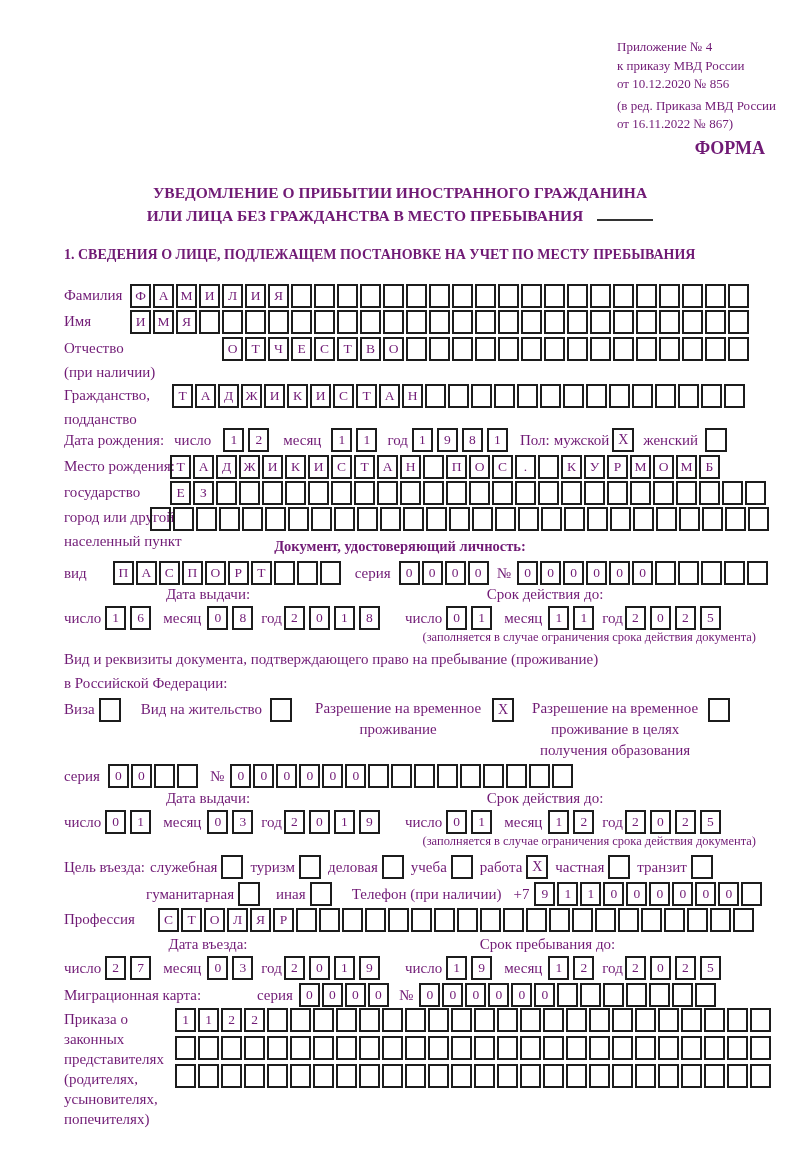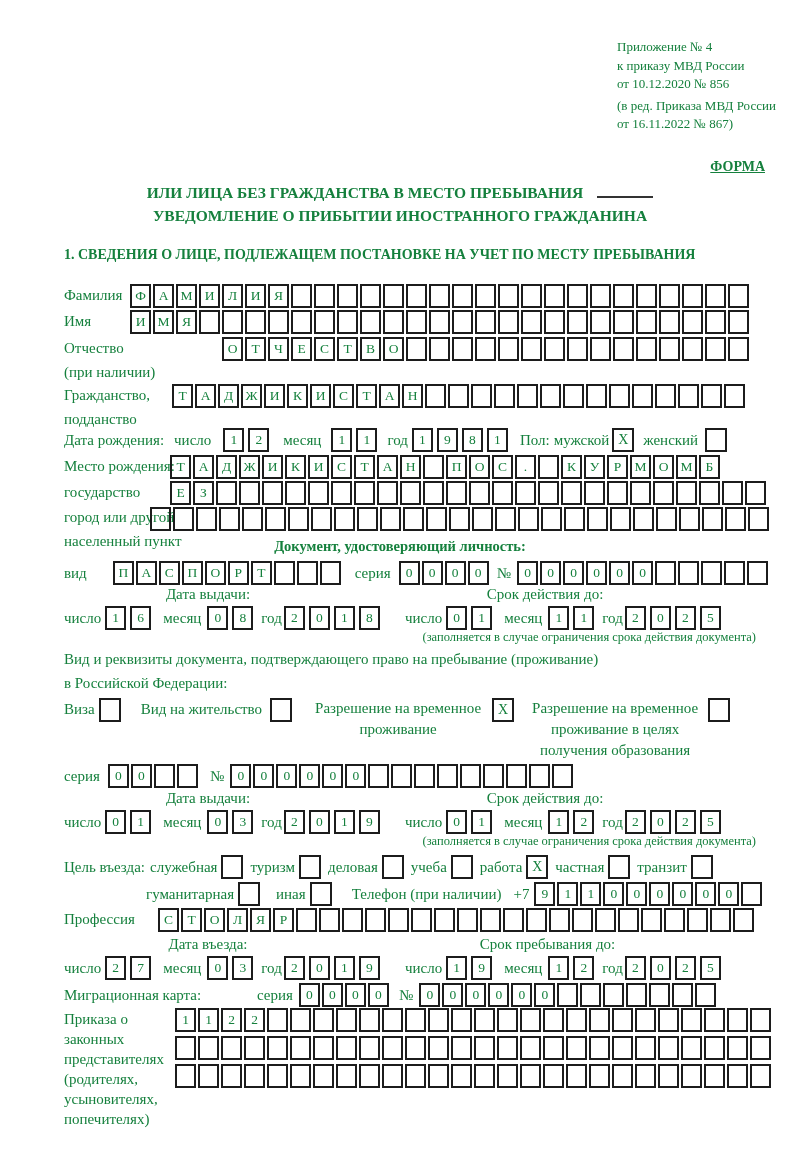--- a/index.html
+++ b/index.html
@@ -1,16 +1,16 @@
 <!DOCTYPE html>
 <html><head>
 <meta charset="utf-8">
 <style>
   html,body{margin:0;padding:0;background:#fff;}
-  .page{position:relative;width:800px;height:1163px;background:#fff;color:#15803d;
+  .page{position:relative;width:800px;height:1163px;background:#fff;color:#701a75;
         font-family:"Liberation Serif","DejaVu Serif",serif;font-size:15px;overflow:hidden;}
   .abs{position:absolute;white-space:nowrap;}
   .row{position:absolute;display:flex;align-items:center;white-space:nowrap;}
   .rowt{position:absolute;display:flex;align-items:flex-start;white-space:nowrap;}
   .b{font-weight:bold;}
   .ref{font-size:13px;line-height:18.5px;}
   .cells{display:flex;}
   .cell{display:inline-block;width:17px;height:20px;border:2px solid #1c1c1c;margin-right:2px;
         text-align:center;line-height:20px;font-size:13.5px;flex:0 0 auto;}
   .dates .cell{margin-right:4px;}
@@ -28,25 +28,25 @@
 <div class="page">
 
   <div class="abs ref" style="left:617px;top:38px;">
     <div>Приложение № 4</div>
     <div>к приказу МВД России</div>
     <div>от 10.12.2020 № 856</div>
     <div style="margin-top:3px;">(в ред. Приказа МВД России</div>
     <div>от 16.11.2022 № 867)</div>
   </div>
 
-  <div class="abs b" style="right:35px;top:159px;font-size:14px;text-decoration:underline;">ФОРМА</div>
+  <div class="abs b" style="right:35px;top:138px;font-size:18px;">ФОРМА</div>
 
   <div class="abs b ctr" style="left:0;top:181px;width:100%;font-size:15.5px;line-height:23px;">
+    <div>УВЕДОМЛЕНИЕ О ПРИБЫТИИ ИНОСТРАННОГО ГРАЖДАНИНА</div>
     <div><span>ИЛИ ЛИЦА БЕЗ ГРАЖДАНСТВА В МЕСТО ПРЕБЫВАНИЯ</span><span class="underline"></span></div>
-    <div>УВЕДОМЛЕНИЕ О ПРИБЫТИИ ИНОСТРАННОГО ГРАЖДАНИНА</div>
   </div>
 
   <div class="abs b" style="left:64px;top:247px;font-size:14px;">1. СВЕДЕНИЯ О ЛИЦЕ, ПОДЛЕЖАЩЕМ ПОСТАНОВКЕ НА УЧЕТ ПО МЕСТУ ПРЕБЫВАНИЯ</div>
 
   <div class="abs" style="left:64px;top:287px;">Фамилия</div>
   <div class="row cells" style="left:130px;top:284px;">
       <span class="cell">Ф</span>
       <span class="cell">А</span>
       <span class="cell">М</span>
       <span class="cell">И</span>

